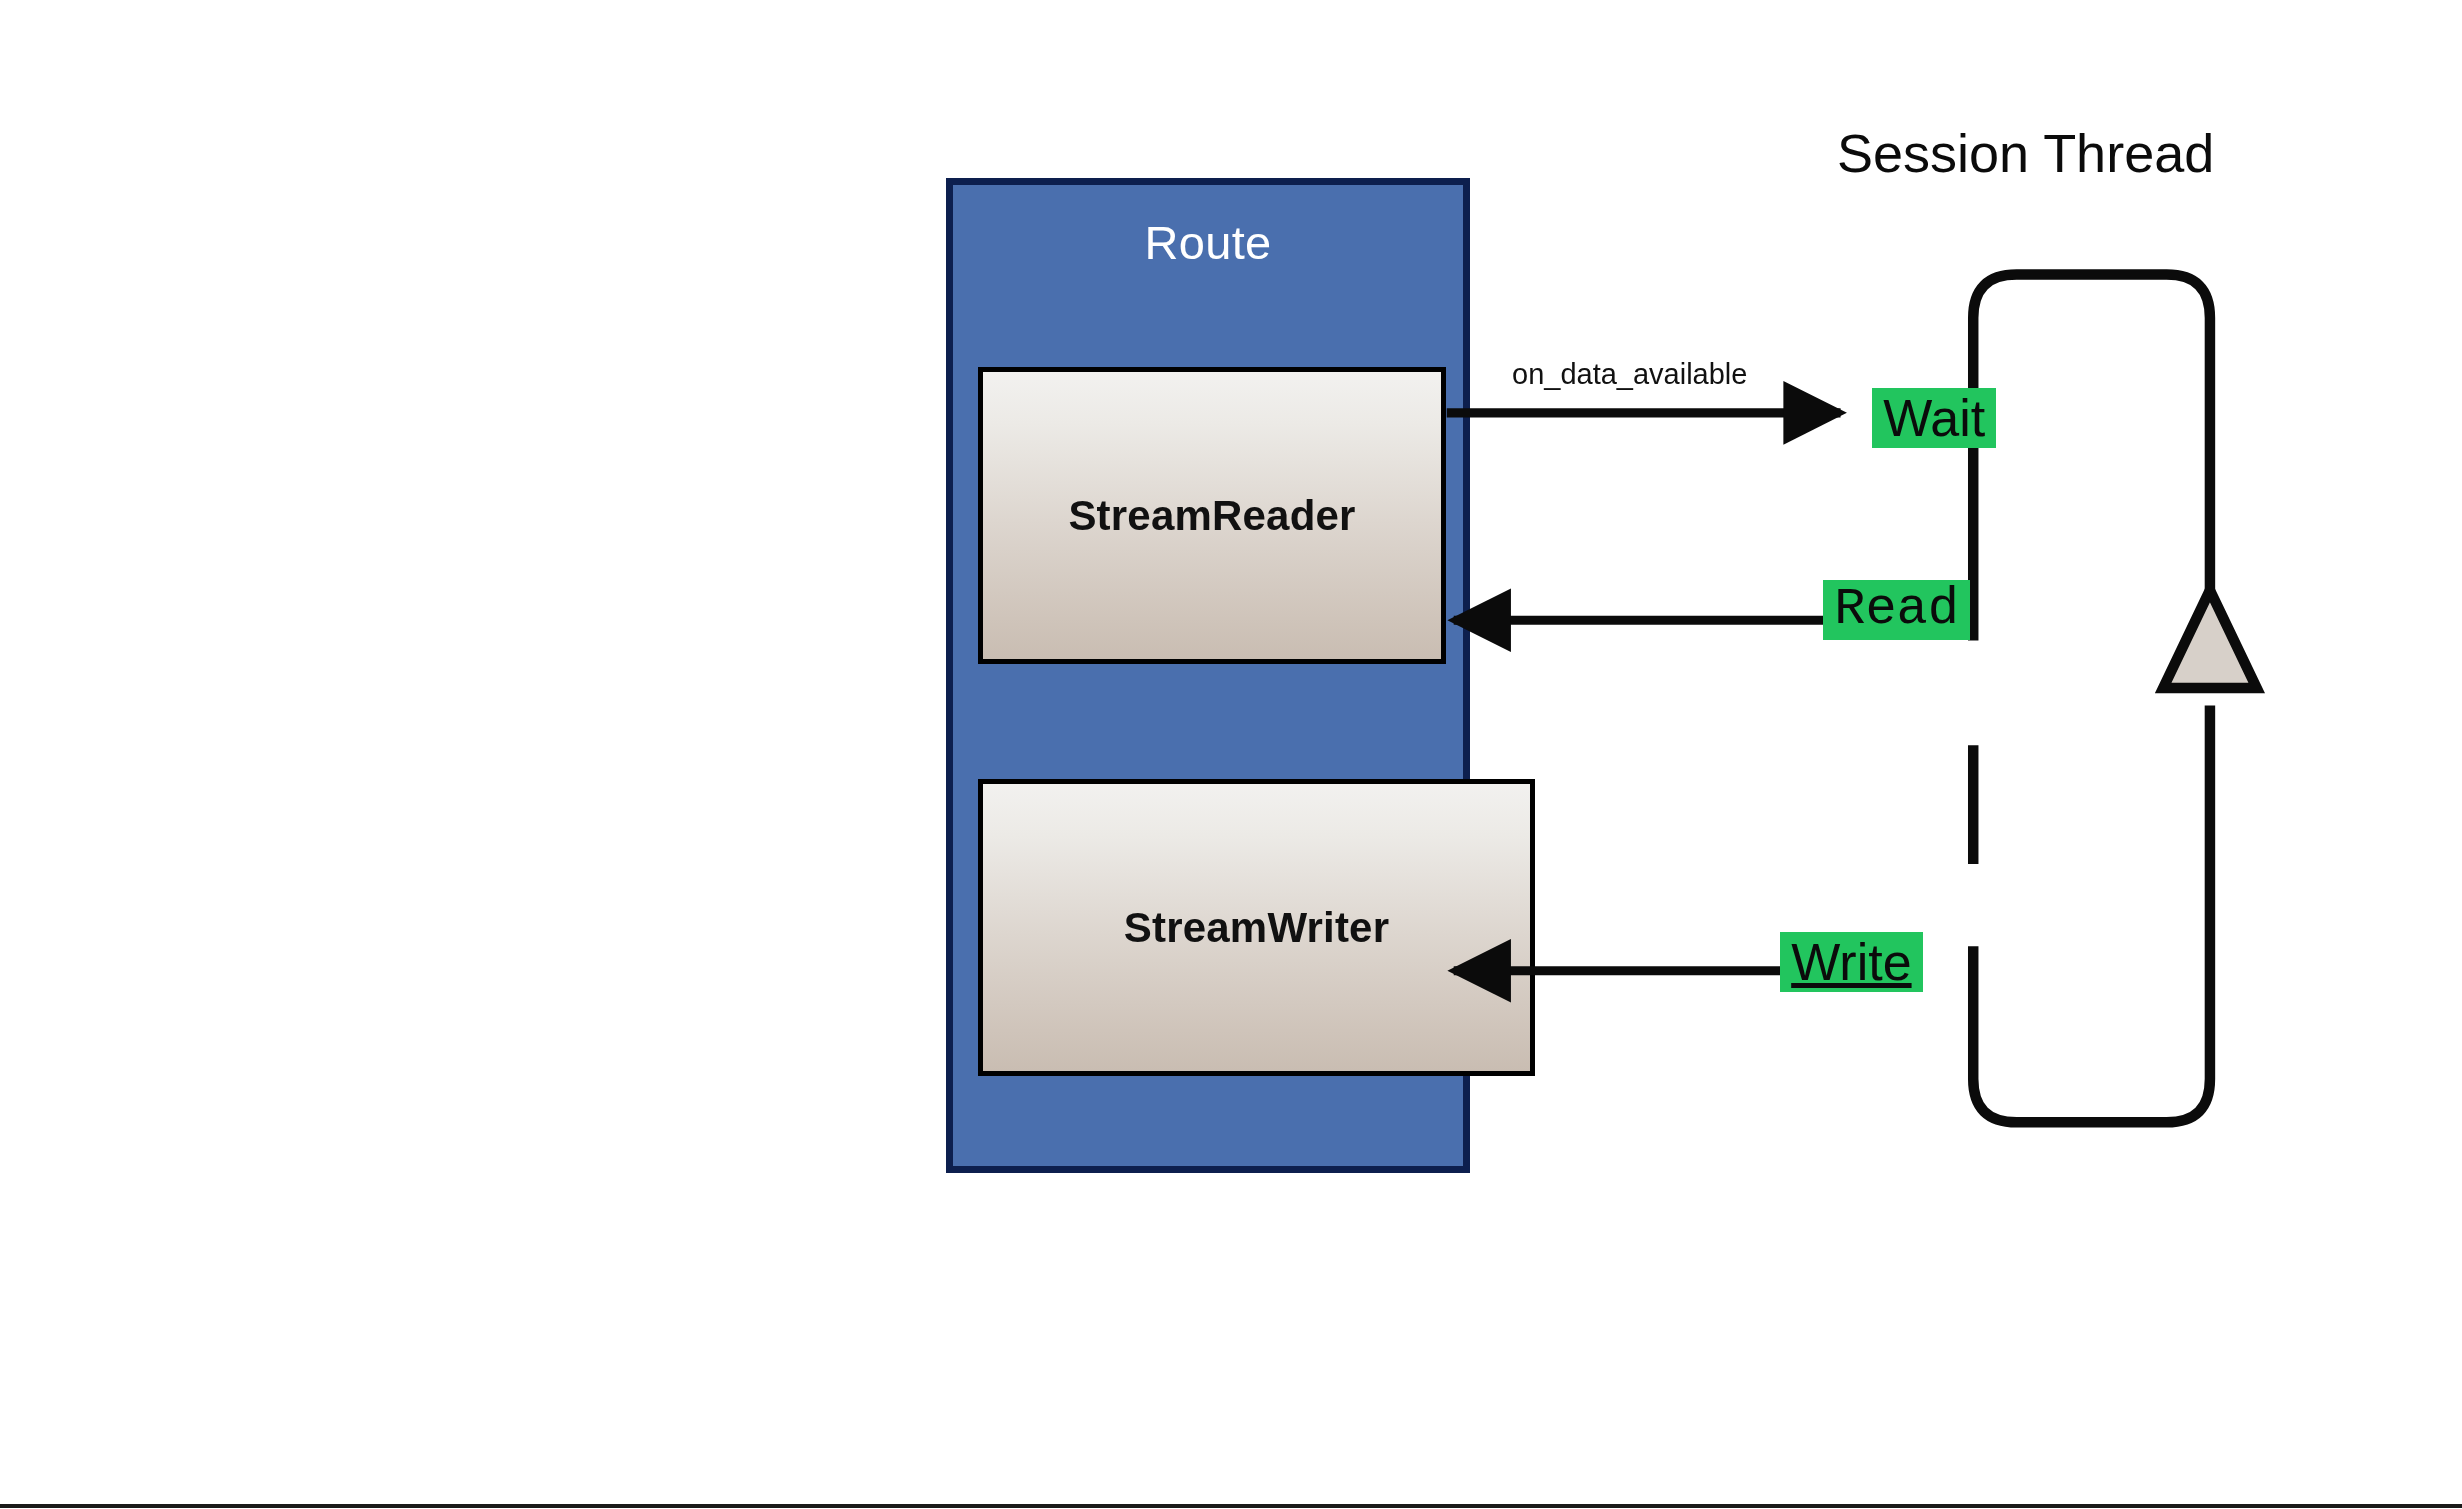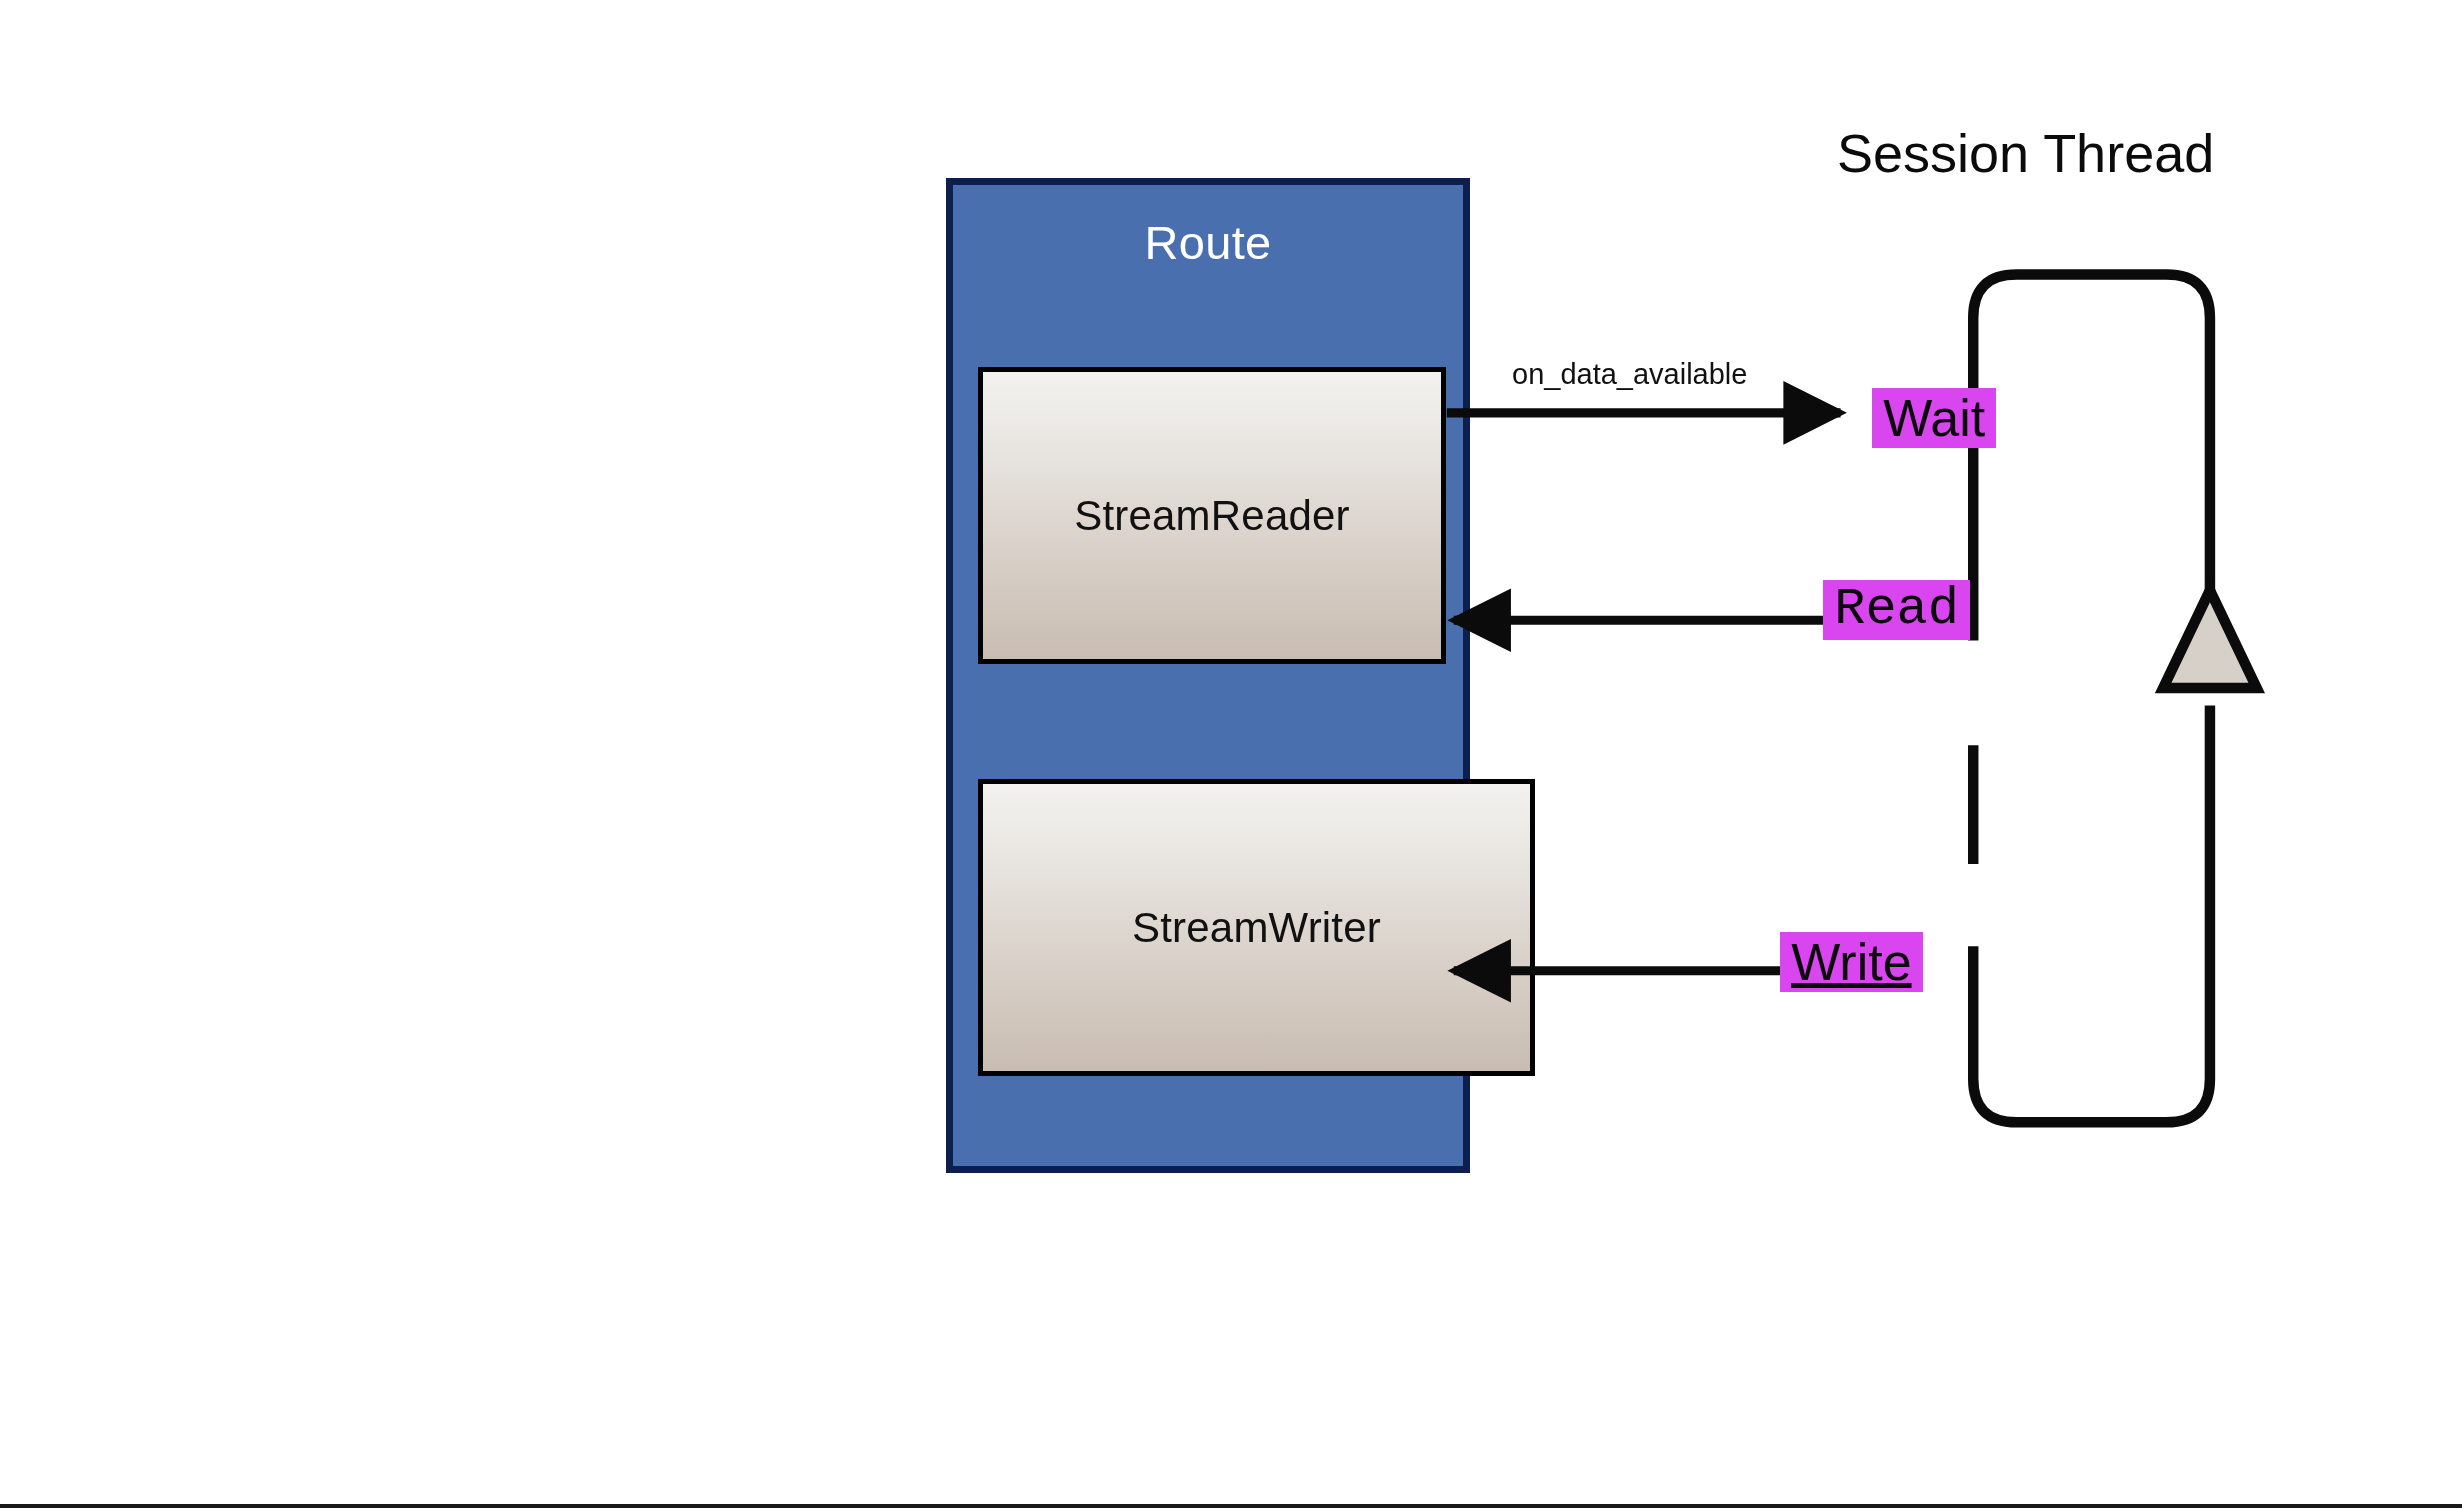--- a/index.html
+++ b/index.html
@@ -55,21 +55,21 @@
                 #c9bdb2 100%);
     border: 5.6px solid #000000;
     box-sizing: border-box;
     display: flex;
     align-items: center;
     justify-content: center;
   }
   .component-label {
     color: #111111;
     font-size: 42px;
-    font-weight: 400;
+    font-weight: 700;
     line-height: 1;
     letter-spacing: 0.2px;
   }
   #stream-reader-box {
     left: 978px;
     top: 367px;
     width: 468px;
     height: 297px;
   }
   #stream-writer-box {
@@ -88,21 +88,21 @@
     color: #0b0b0b;
     line-height: 1;
     white-space: nowrap;
   }
   .state-label {
     position: absolute;
     font-size: 52px;
     color: #0b0b0b;
     line-height: 1;
     white-space: nowrap;
-    background: #d946ef;
+    background: #22c55e;
     padding: 4.2px 11.2px;
   }
   #state-wait  { left: 1872px; top: 388px; }
   #state-read  { left: 1823px; top: 580px; font-family: Liberation Mono, monospace; }
   #state-write { left: 1780px; top: 932px; text-decoration: underline; }
 
   
   .edge-label {
     position: absolute;
     font-size: 29px;

